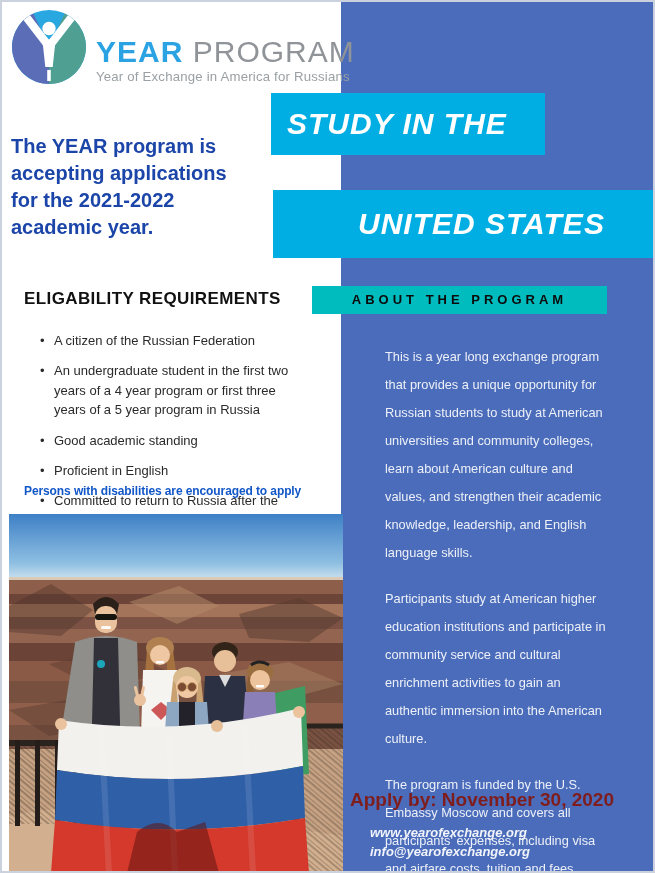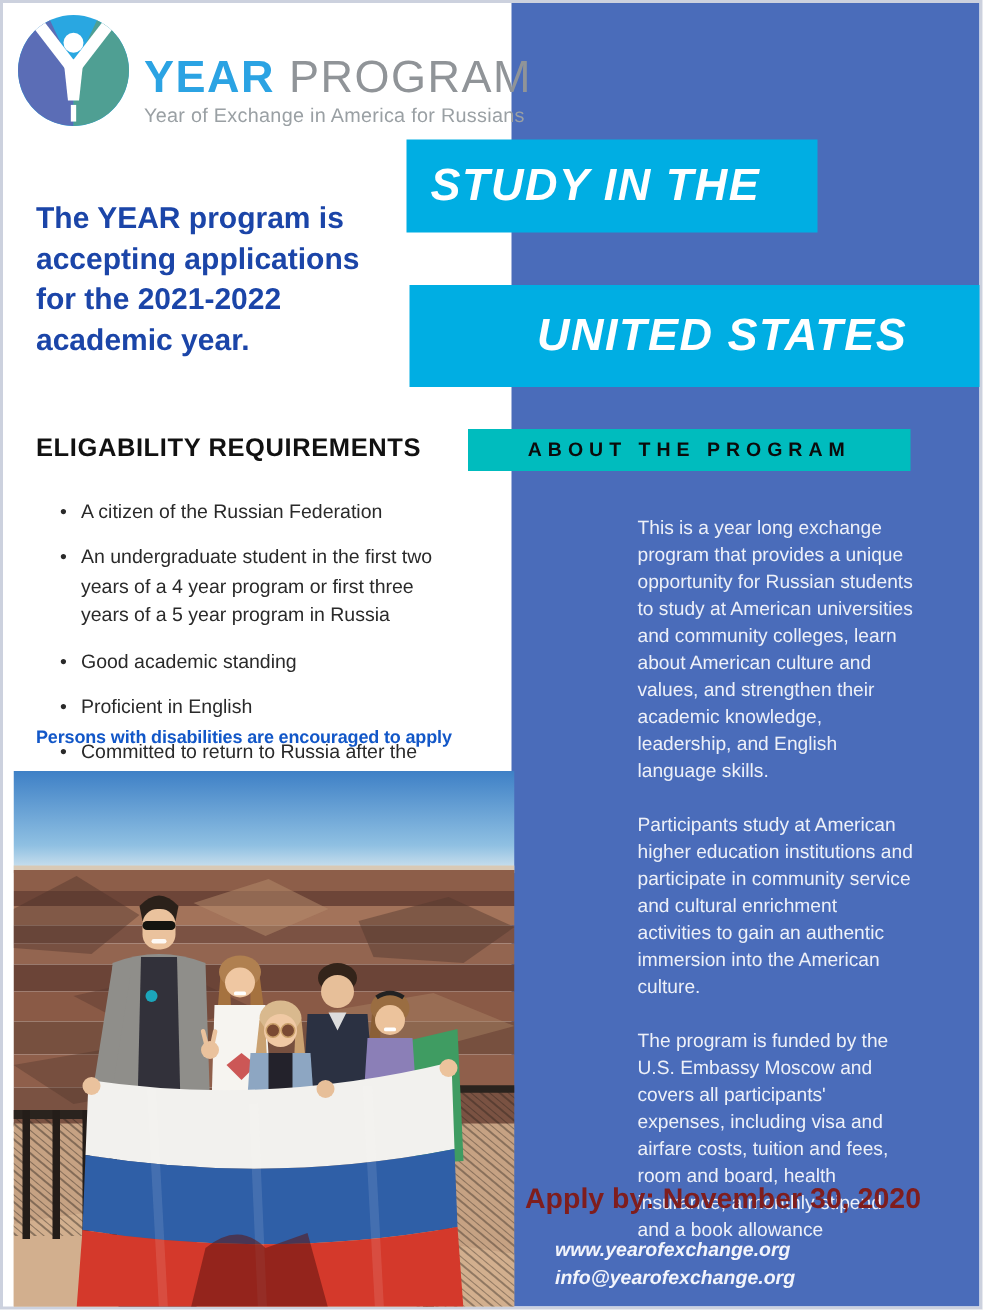--- a/index.html
+++ b/index.html
@@ -22,21 +22,21 @@
   .logo-tagline { font-size:13.2px; color:#9aa0a4; margin-top:1px; letter-spacing:0.2px; }
 
   
   .banner-box { position:absolute; background:#00aee3; color:#ffffff; font-weight:700; }
   .banner-box .btxt { letter-spacing:1px; font-size:30px; white-space:nowrap;font-style:italic; }
   .banner-1 { left:269px; top:91px;  width:274px; height:62px; line-height:62px; padding-left:16px; }
   .banner-2 { left:271px; top:188px; width:401px; height:68px; line-height:68px; padding-left:85px; }
 
   
   .intro-heading {
-    position:absolute; left:22px; top:131px; width:242px;
+    position:absolute; left:9px; top:131px; width:242px;
     color:#1b45a8; font-size:20px; font-weight:700; line-height:27px;
   }
   .elig-heading {
     position:absolute; left:22px; top:287px; width:300px;
     color:#111111; font-size:17px; font-weight:700; letter-spacing:0.4px; white-space:nowrap;
   }
   .bullet-list { position:absolute; left:38px; top:318px; width:252px; list-style:none; }
   .bullet-list li {
     position:relative; padding-left:14px; margin-bottom:3px;
     color:#2a2a2a; font-size:13px; line-height:19.4px;margin-top:11px;
@@ -53,21 +53,21 @@
   .photo { position:absolute; left:7px; top:512px; width:334px; height:359px; display:block; }
 
   
   .about-box {
     position:absolute; left:310px; top:284px; width:295px; height:28px;
     background:#00bcbe; color:#0b0b0b; font-size:13px; font-weight:700;
     letter-spacing:4px; text-align:center; line-height:28px; white-space:nowrap;
   }
   .about-paragraphs { position:absolute; left:383px; top:341px; width:224px; }
   .about-paragraphs p {
-    color:#edf0f8; font-size:12.8px; line-height:18px; margin-bottom:18px;margin-left:40px;
+    color:#edf0f8; font-size:12.8px; line-height:28px; margin-bottom:18px;
   }
 
   
   .apply-by {
     position:absolute; left:348px; top:787px; width:280px;
     color:#7f1d1d; font-size:19px; font-weight:700; white-space:nowrap;
   }
   .contact { position:absolute; left:368px; top:821px; width:262px; text-align:left;font-style:italic; }
   .contact div { color:#f2f4fb; font-size:13px; font-weight:700; line-height:19px; }
 </style>

